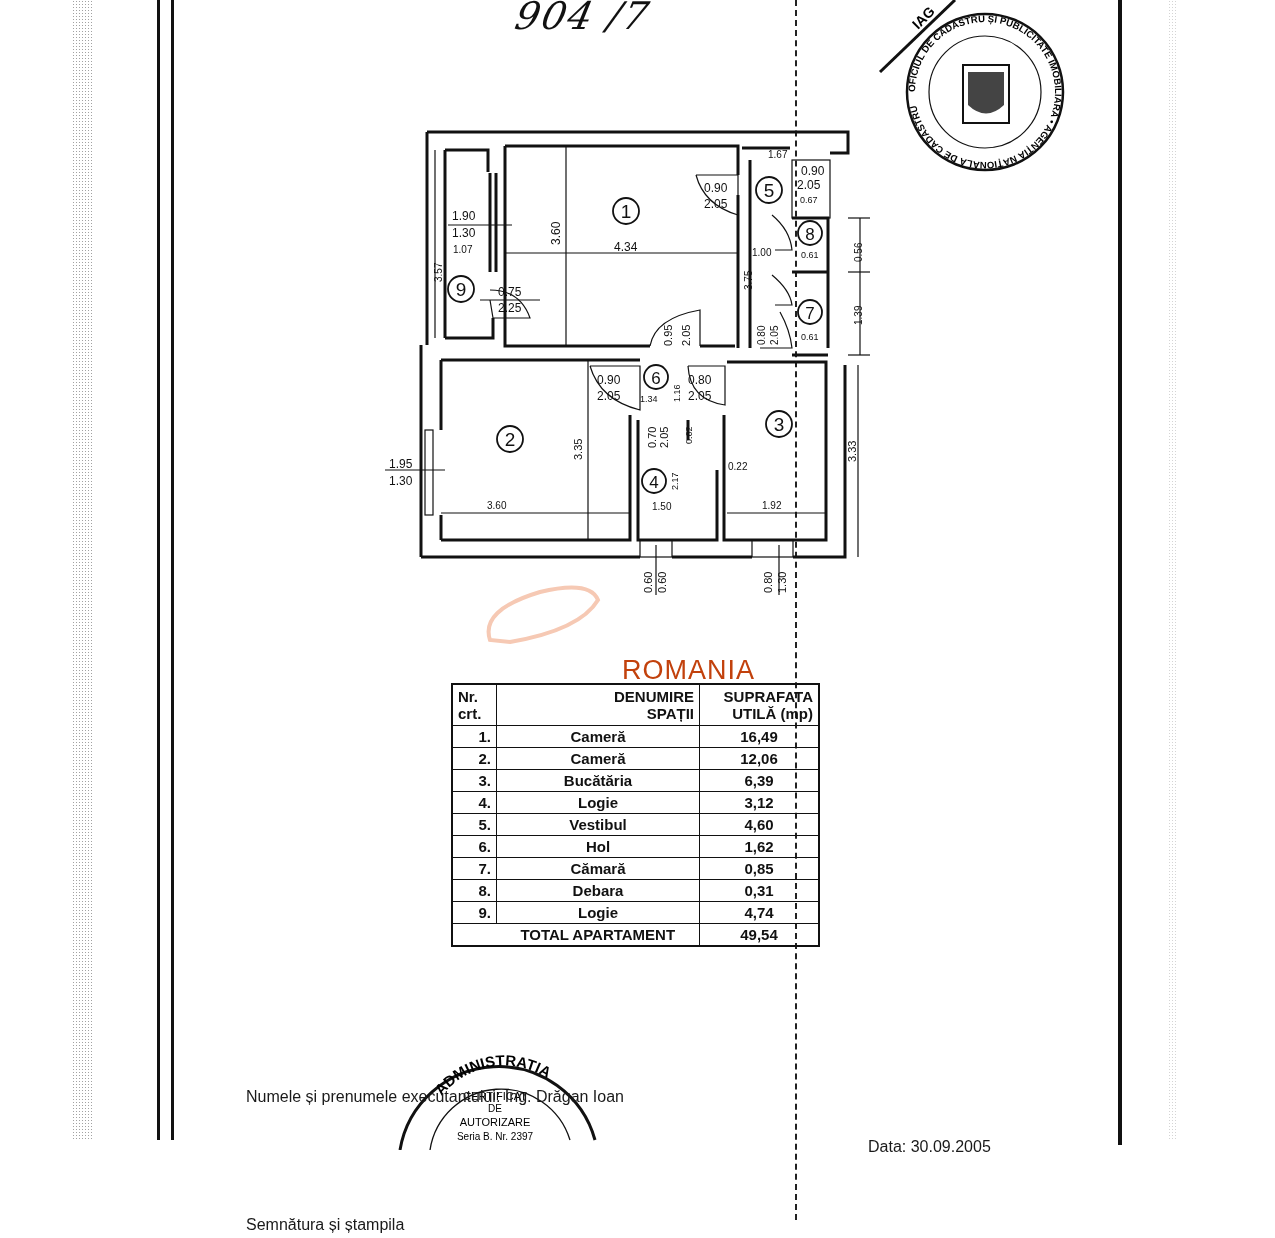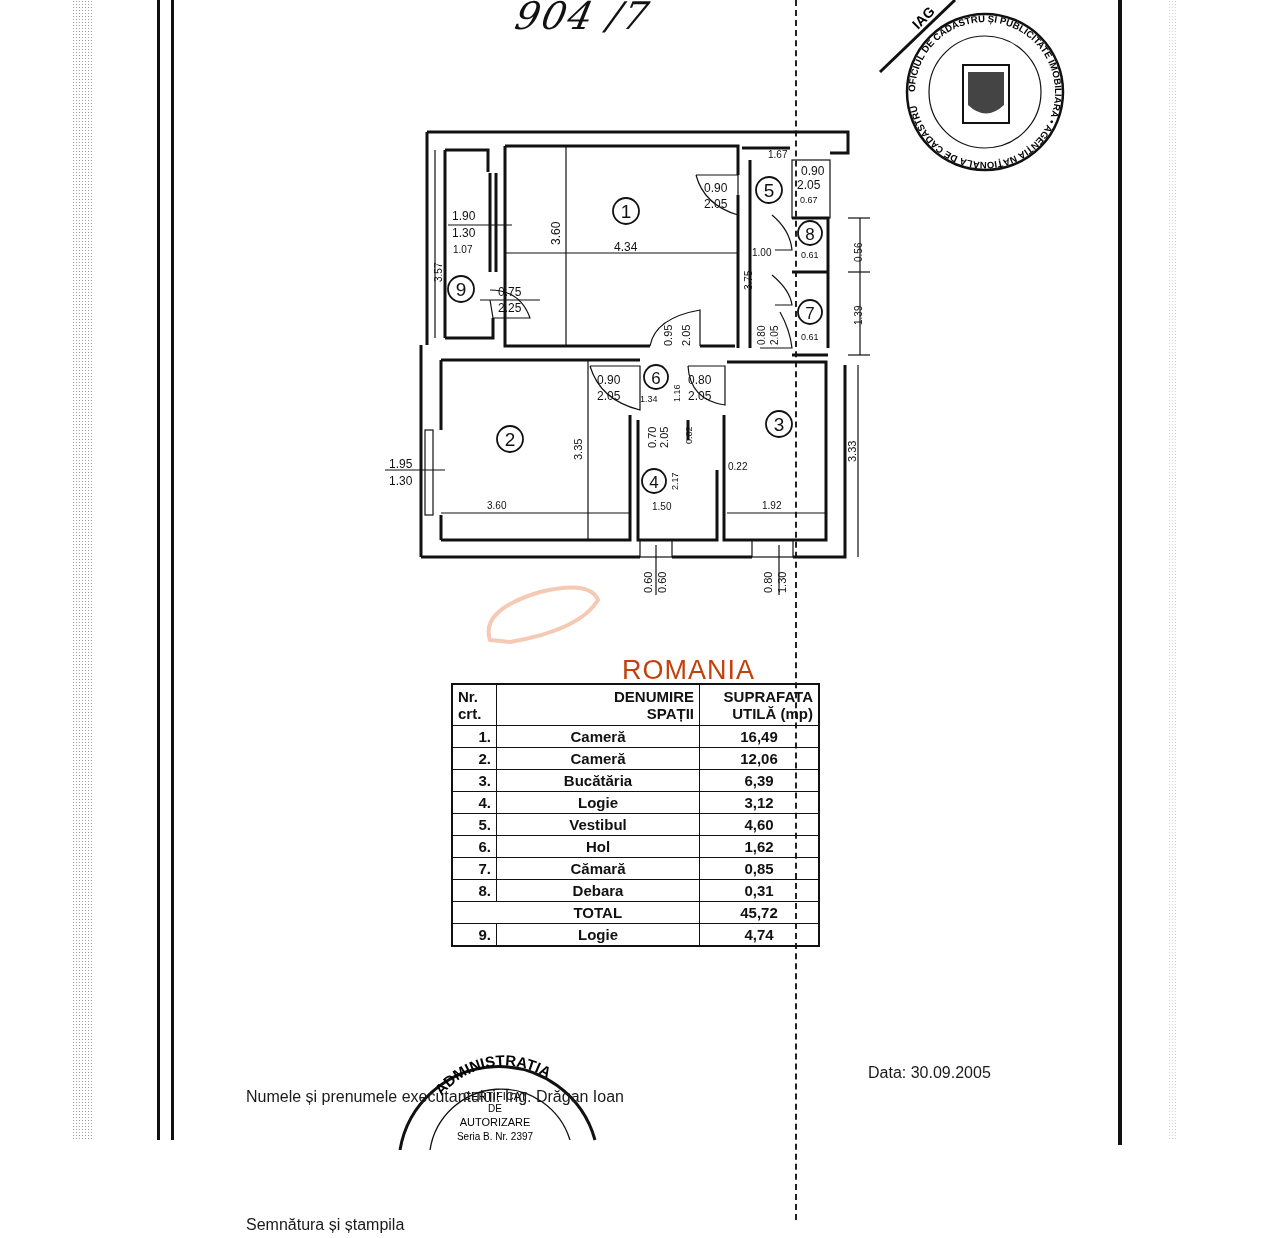--- a/index.html
+++ b/index.html
@@ -246,29 +246,29 @@
     <tr>
         <td class="nr">7.</td>
         <td class="name">Cămară</td>
         <td class="val">0,85</td>
       </tr>
     <tr>
         <td class="nr">8.</td>
         <td class="name">Debara</td>
         <td class="val">0,31</td>
       </tr>
-    <tr class="total">
-        <td class="nr"></td>
-        <td class="name">TOTAL</td>
-        <td class="val">45,72</td>
-      </tr>
     <tr>
         <td class="nr">9.</td>
         <td class="name">Logie</td>
         <td class="val">4,74</td>
+      </tr>
+    <tr class="total">
+        <td class="nr"></td>
+        <td class="name">TOTAL APARTAMENT</td>
+        <td class="val">49,54</td>
       </tr>
   </tbody>
 </table>
 
 <svg class="abs" style="left:370px; top:1040px;" width="240" height="110" viewBox="0 0 240 110">
   <path d="M30 110 A 100 100 0 0 1 225 100" fill="none" stroke="#111" stroke-width="3"></path>
   <path d="M60 110 A 72 72 0 0 1 200 100" fill="none" stroke="#111" stroke-width="1.3"></path>
   <defs>
       <path id="arc2" d="M55 95 A 80 80 0 0 1 210 80"></path>
     </defs>
@@ -277,16 +277,16 @@
   <text x="125" y="72" font-size="10" text-anchor="middle">DE</text>
   <text x="125" y="86" font-size="11" font-family="DejaVu Serif, serif" text-anchor="middle">AUTORIZARE</text>
   <text x="125" y="100" font-size="10" font-family="DejaVu Serif, serif" text-anchor="middle">Seria B. Nr. 2397</text>
 </svg>
 
 <div class="footer-text" style="left:246px; top:1088px;">
   <span>Numele și prenumele executantului:</span>
   <span>Ing. Drăgan Ioan</span>
 </div>
 <div class="footer-text" style="left:246px; top:1172px;margin-top:44px;">Semnătura și ștampila</div>
-<div class="footer-text" style="left:868px; top:1064px;">
+<div class="footer-text" style="left:868px; top:1138px;">
   <span>Data:</span>
   <span>30.09.2005</span>
 </div>
 
 </body></html>

